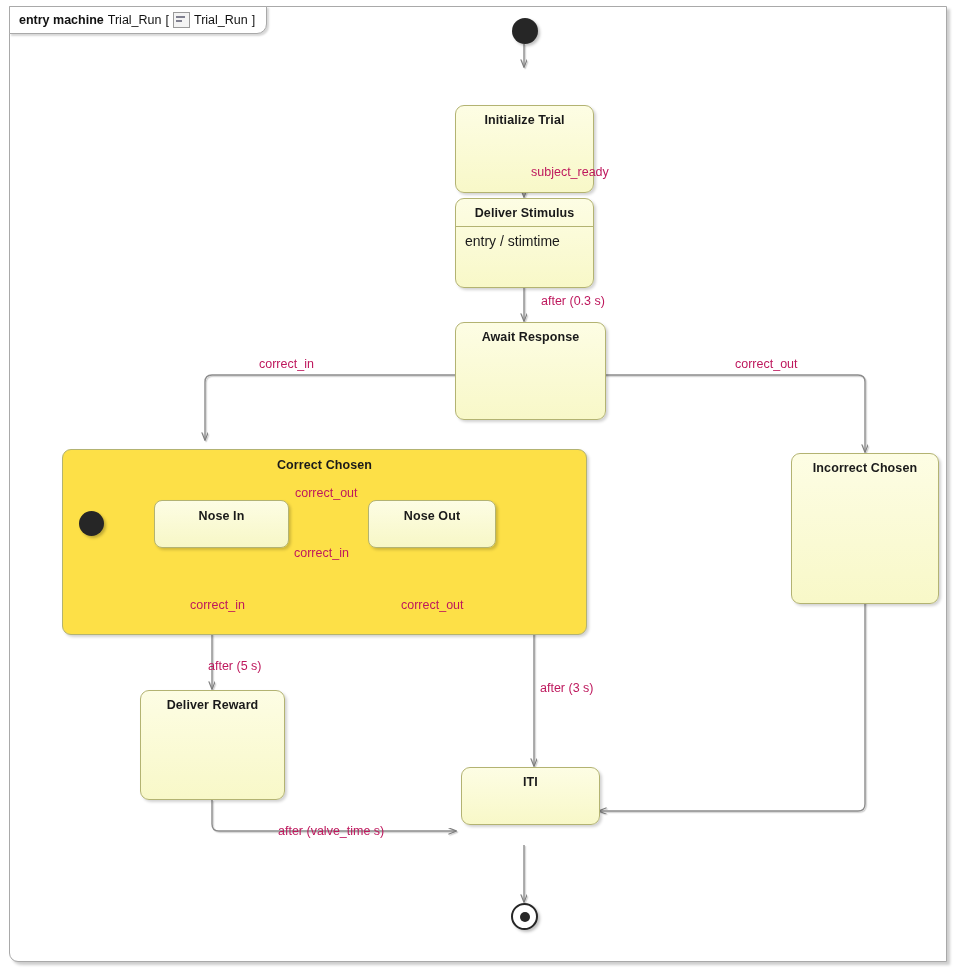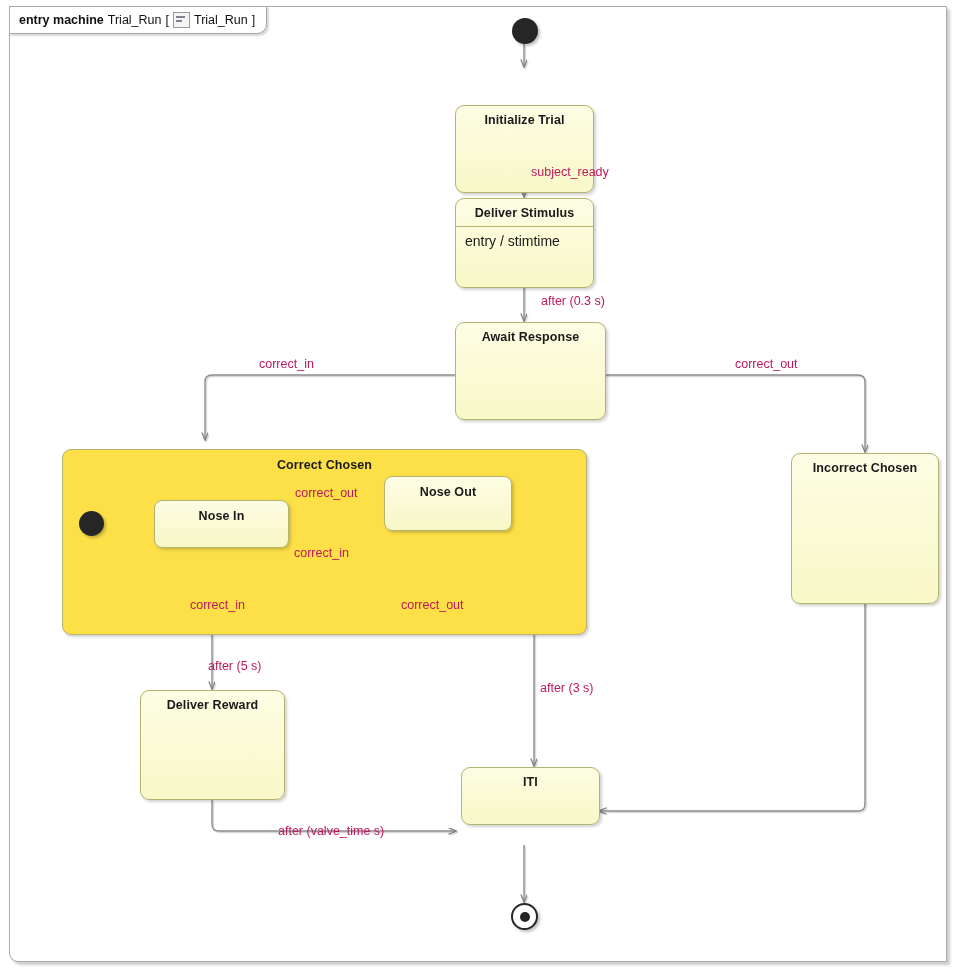--- a/index.html
+++ b/index.html
@@ -234,21 +234,21 @@
 <div class="composite" style="left:62px; top:449px; width:525px; height:186px;">
   <span class="state-name">Correct Chosen</span>
 </div>
 
 <div class="initial-node" style="left:79px; top:511px; width:25px; height:25px;"></div>
 
 <div class="substate" style="left:154px; top:500px; width:135px; height:48px;">
   <span class="state-name">Nose In</span>
 </div>
 
-<div class="substate" style="left:368px; top:476px; width:128px; height:55px;margin-left:16px;">
+<div class="substate" style="left:368px; top:500px; width:128px; height:48px;">
   <span class="state-name">Nose Out</span>
 </div>
 
 <div class="state" style="left:791px; top:453px; width:148px; height:151px;">
   <span class="state-name">Incorrect Chosen</span>
 </div>
 
 <div class="state" style="left:140px; top:690px; width:145px; height:110px;">
   <span class="state-name">Deliver Reward</span>
 </div>

